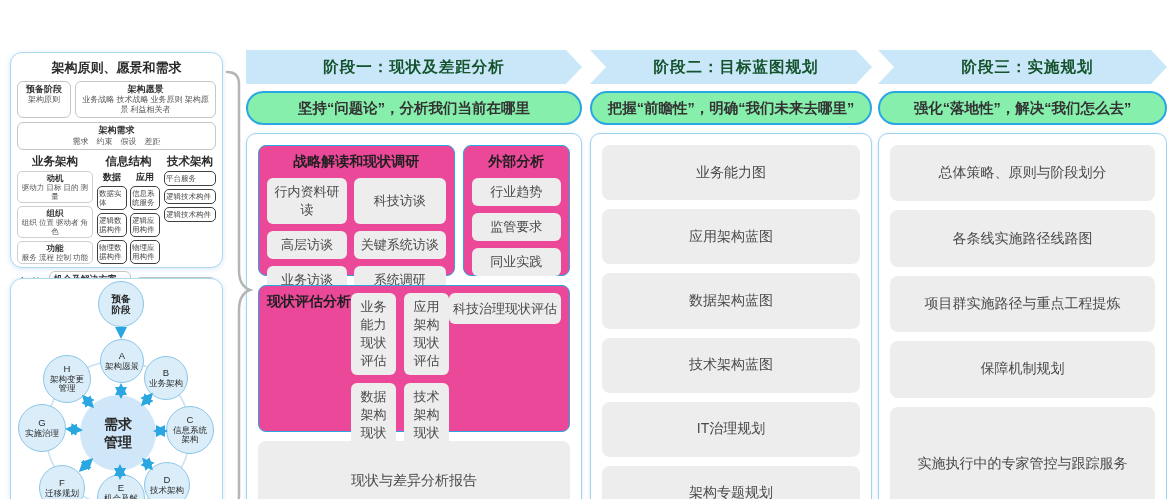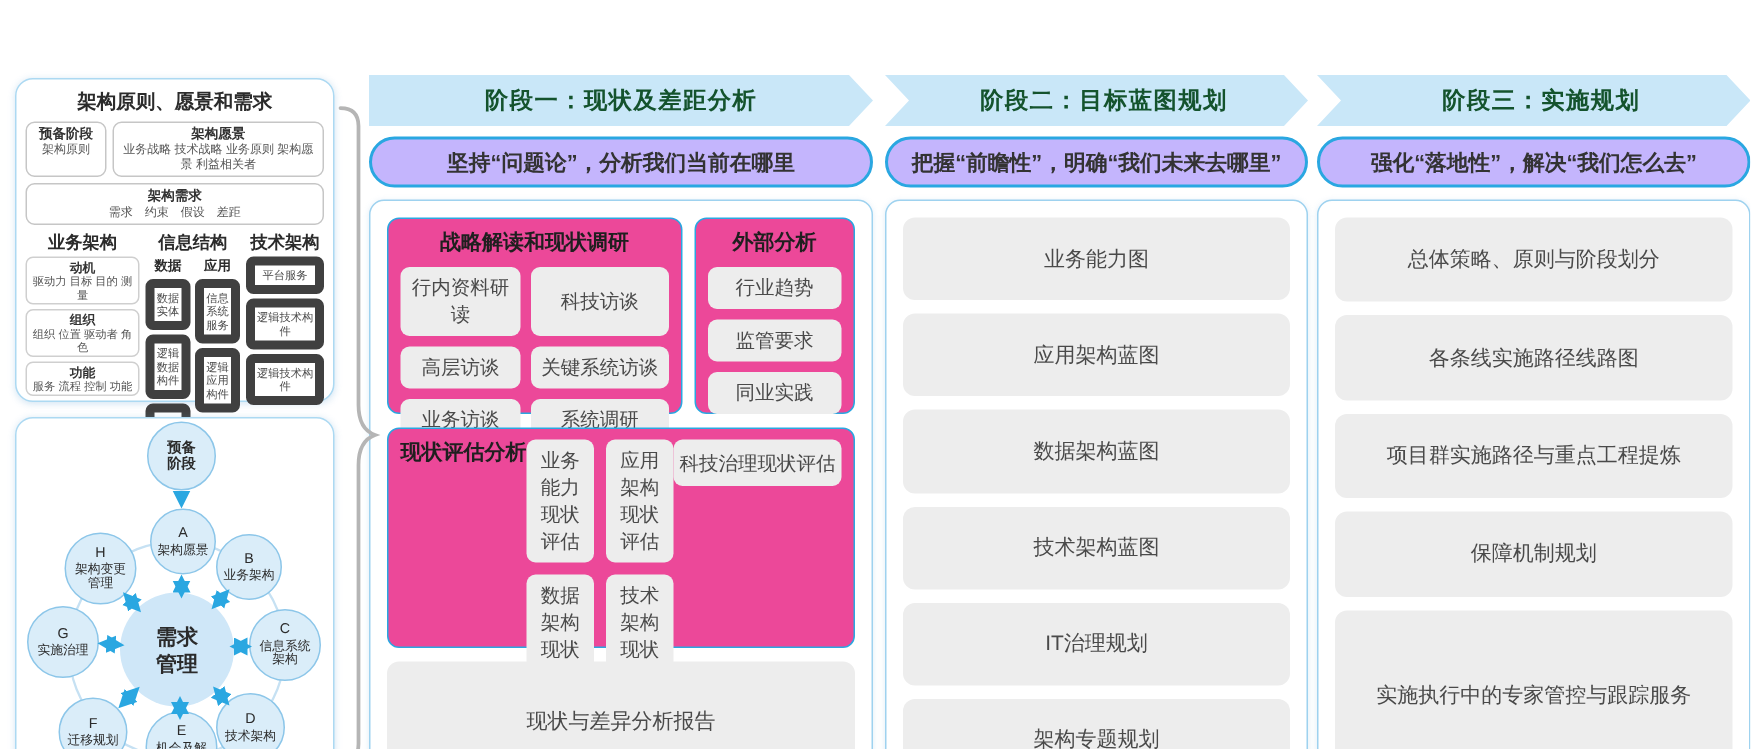--- a/index.html
+++ b/index.html
@@ -23,22 +23,22 @@
   .gcol-biz{width:76px;}
   .gcol-info{flex:1;}
   .gcol-tech{width:52px;}
   .gh{font-size:11.5px;font-weight:bold;color:#2b2b2b;text-align:center;margin:0 0 2px;}
   .wchip{background:#fff;border:1px solid #cfcfcf;border-radius:5px;padding:1px 2px;margin-bottom:3px;text-align:center;}
   .wchip b{display:block;font-size:8.5px;color:#333;line-height:1.2;}
   .wchip span{display:block;font-size:7.5px;color:#555;line-height:1.2;}
   .subcols{display:flex;gap:3px;}
   .subcol{flex:1;display:flex;flex-direction:column;}
   .sh{font-size:9px;font-weight:bold;color:#2b2b2b;text-align:center;margin-bottom:2px;}
-  .wchip2{background:#fff;border:6px solid #404040;border-radius:5px;padding:2px 1px;margin-bottom:3px;
-    text-align:center;font-size:7.5px;color:#4a4a4a;line-height:1.2;}
+  .wchip2{background:#fff;border:1px solid #404040;border-radius:5px;padding:2px 1px;margin-bottom:3px;
+    font-size:7.5px;color:#4a4a4a;line-height:1.2;}
   .impl-row{align-items:center;margin-bottom:0;}
   .impl-label{width:28px;flex:none;font-size:11.5px;font-weight:bold;color:#2b2b2b;text-align:center;line-height:1.2;}
   .impl-row .gbox{flex:1;}
 
   
   .adm-panel{left:10px;top:238px;width:213px;height:256px;}
   .adm-inner{position:absolute;inset:0;}
   .adm-svg{position:absolute;inset:0;pointer-events:none;}
   .ring-svg{z-index:0;}
   .arrow-svg{z-index:2;}
@@ -66,21 +66,21 @@
   
   .col{position:absolute;top:10px;height:483px;display:flex;flex-direction:column;box-sizing:border-box;}
   .col1{left:246px;width:336px;}
   .col2{left:590px;width:282px;}
   .col3{left:878px;width:289px;}
   .banner{height:34px;flex:none;background:#c9e7f8;color:#14532d;font-weight:bold;font-size:15.5px;
     letter-spacing:1px;display:flex;align-items:center;justify-content:center;}
   .banner-first{clip-path:polygon(0 0,calc(100% - 16px) 0,100% 50%,calc(100% - 16px) 100%,0 100%);}
   .banner-next{clip-path:polygon(0 0,calc(100% - 16px) 0,100% 50%,calc(100% - 16px) 100%,0 100%,16px 50%);
     padding-left:10px;}
-  .subtitle{height:34px;flex:none;margin-top:7px;border:2px solid #2aa7e1;border-radius:18px;background:#c4b5fd;
+  .subtitle{height:34px;flex:none;margin-top:7px;border:2px solid #2aa7e1;border-radius:18px;background:#86efac;
     display:flex;align-items:center;justify-content:center;font-weight:bold;font-size:14.5px;color:#333;
     box-sizing:border-box;}
   .panel{margin-top:8px;flex:1;border:1.5px solid #9ed2ef;border-radius:10px;background:#fff;
     padding:11px;display:flex;flex-direction:column;gap:9px;box-sizing:border-box;
     box-shadow:0 1px 4px rgba(110,170,215,.22);}
 
   .bluebox{border:1.5px solid #2aa7e1;border-radius:8px;padding:7px 8px;background:#ec4899;box-sizing:border-box;}
   .bb-title{font-weight:bold;font-size:14px;color:#1f1f1f;text-align:center;margin-bottom:7px;}
   .chip{background:#ededed;border-radius:6px;color:#4a4a4a;font-size:13px;display:flex;align-items:center;
     justify-content:center;padding:5px 4px;text-align:center;box-sizing:border-box;}

